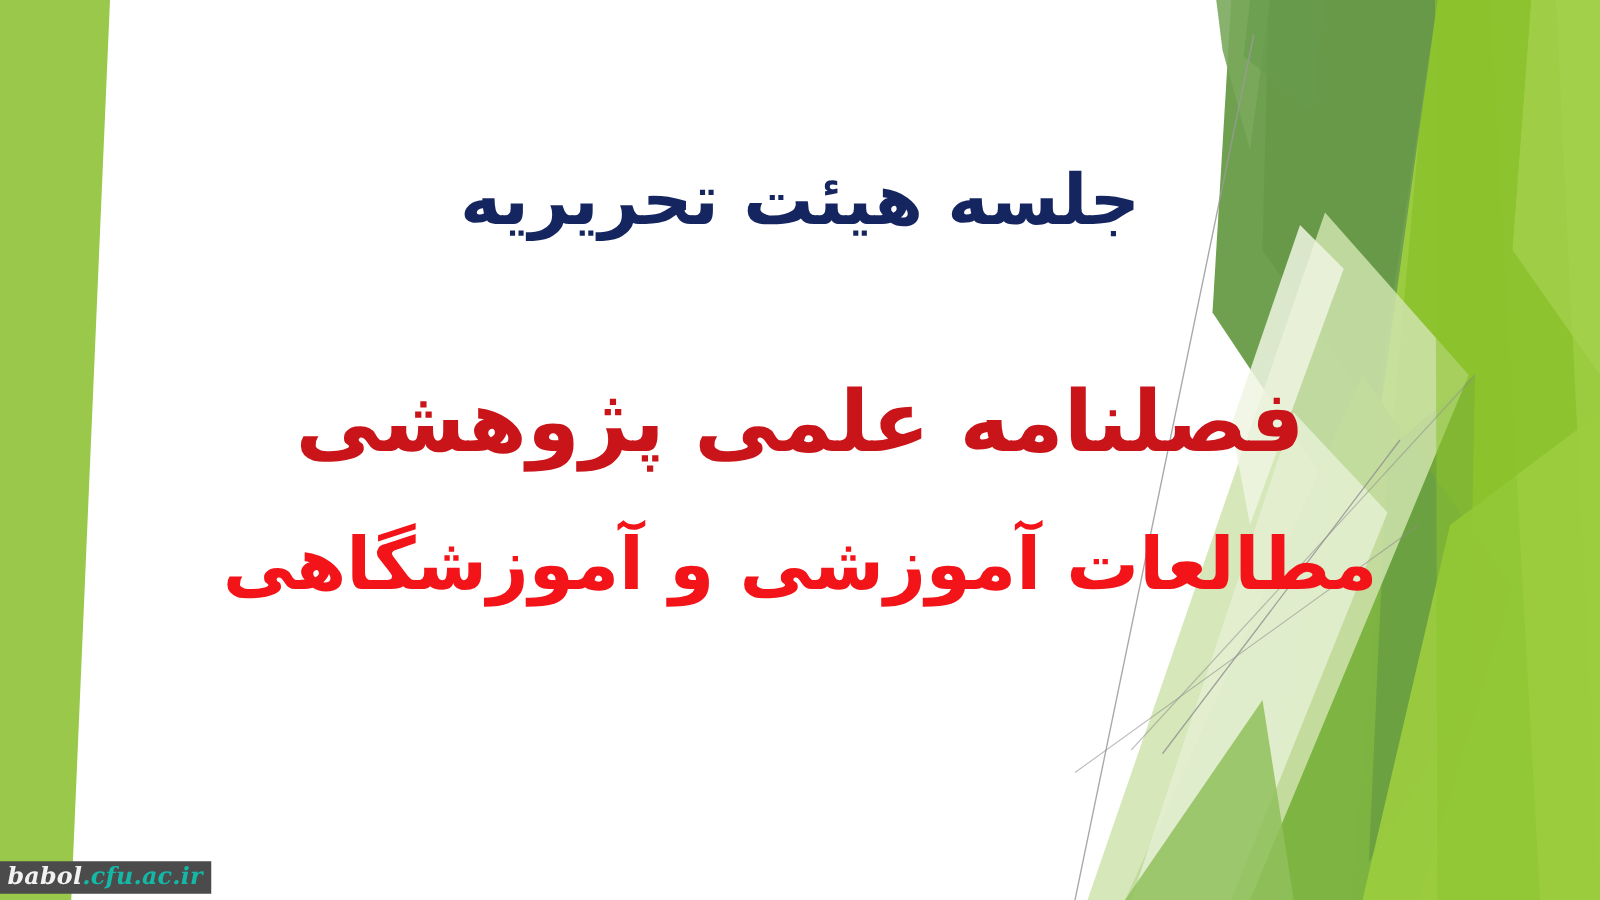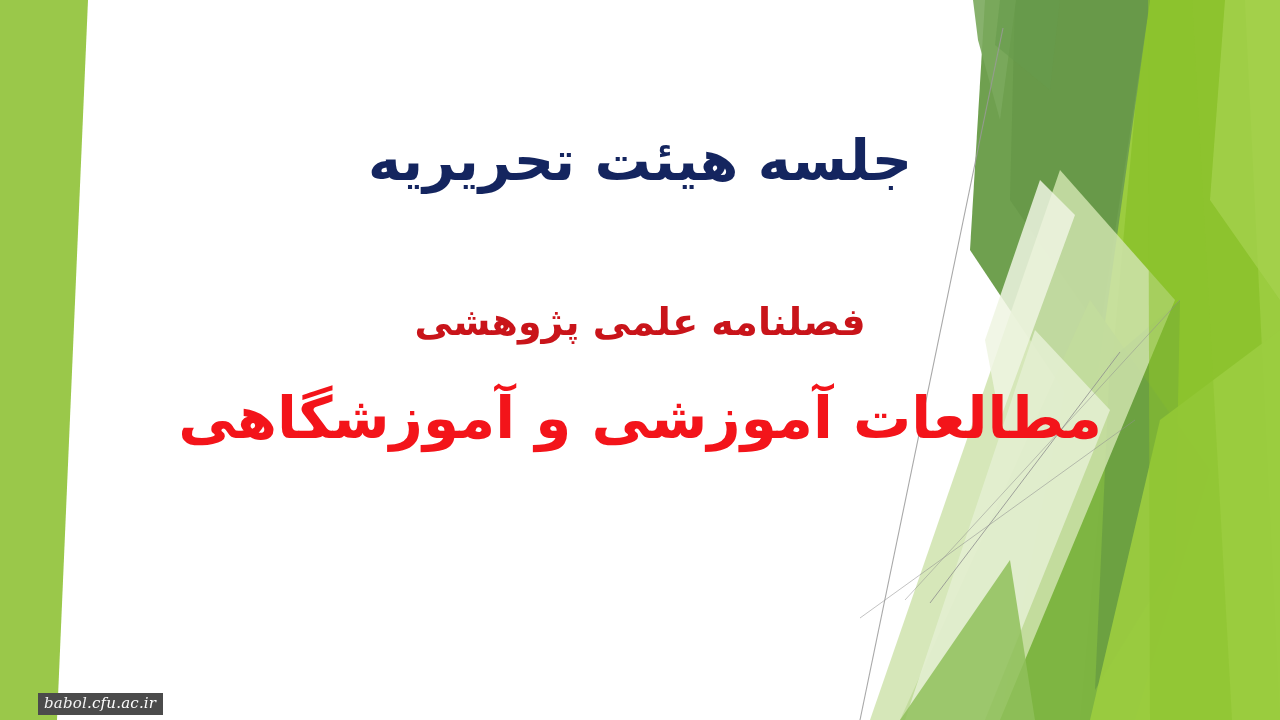--- a/index.html
+++ b/index.html
@@ -56,21 +56,21 @@
   #line-1 {
     margin-top: 122px;
     font-size: 56px;
     letter-spacing: 0px;
     color: #14255f;
     text-shadow: 0 1px 0 rgba(255,255,255,0.25);
   }
 
   #line-2 {
     margin-top: 110px;
-    font-size: 38px;
+    font-size: 68px;
     color: #c9141a;
   }
 
   #line-3 {
     margin-top: 44px;
     font-size: 58px;
     color: #f3141a;
   }
 
   
@@ -79,28 +79,27 @@
     left: 0px;
     bottom: 5px;
     z-index: 9;
     background: #4b4b4b;
     padding: 3px 7px 4px 6px;
     display: inline-flex;
     align-items: baseline;
     direction: ltr;
     font-family: "DejaVu Serif", "Liberation Serif", serif;
     font-style: italic;
-    font-weight: normal;
-    font-size: 15px;
+    font-weight: bold;
+    font-size: 19px;
     line-height: 1;
     letter-spacing: 0.2px;
-    margin-left: 38px;
   }
   #watermark .wm-main { color: #f2f2f2; }
-  #watermark .wm-domain { color: #ffffff; }
+  #watermark .wm-domain { color: #14b8a6; }
 </style>
 </head>
 <body>
 
 <div id="slide">
 
   <svg id="bg-decor" viewBox="0 0 1280 720" preserveAspectRatio="none">
 
     <polygon points="0,0 88,0 57,720 0,720" fill="#9ac84a"></polygon>
 

